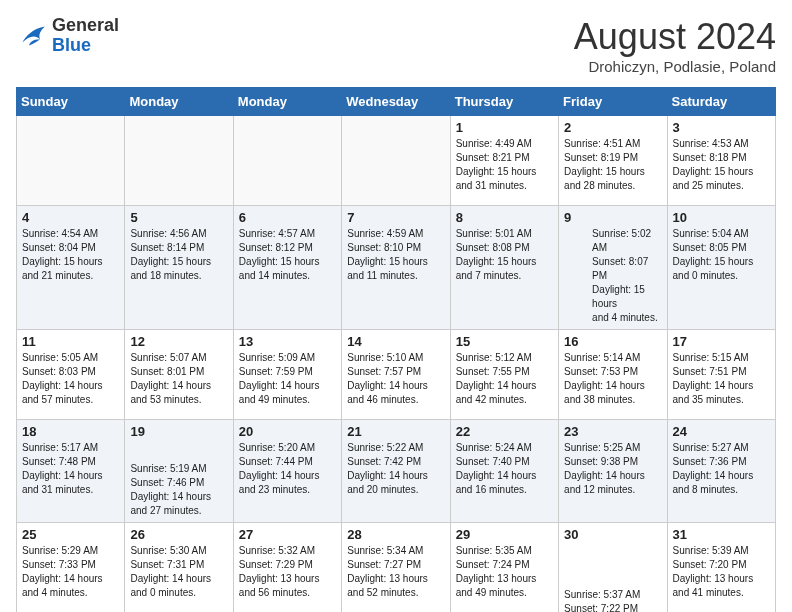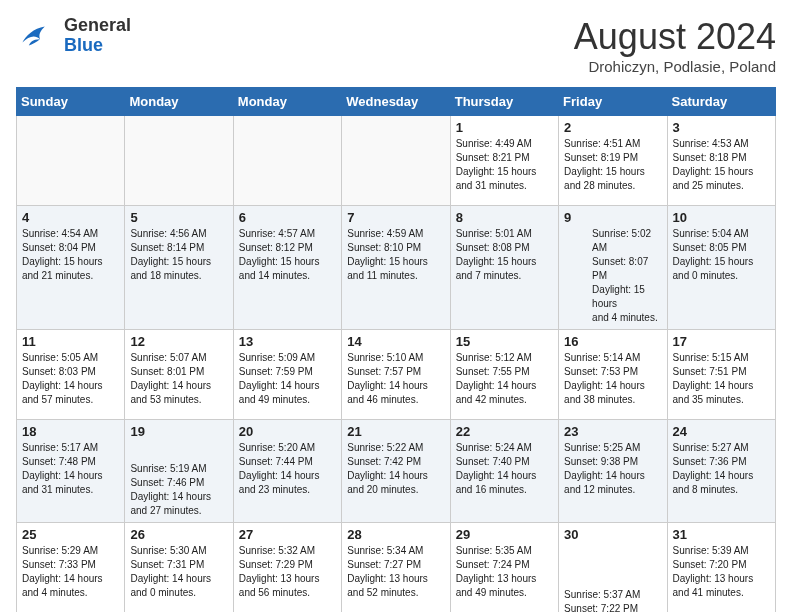--- a/index.html
+++ b/index.html
@@ -12,21 +12,21 @@
     }
     .header {
       display: flex;
       justify-content: space-between;
       align-items: flex-start;
       margin-bottom: 12px;
     }
     .logo {
       display: flex;
       align-items: center;
-      gap: 16px;
+      gap: 4px;
     }
     .logo-text {
       font-size: 18px;
       font-weight: bold;
       color: #333;
       line-height: 1.1;
     }
     .logo-text span {
       color: #1a6abf;
       margin-top: 10px;

